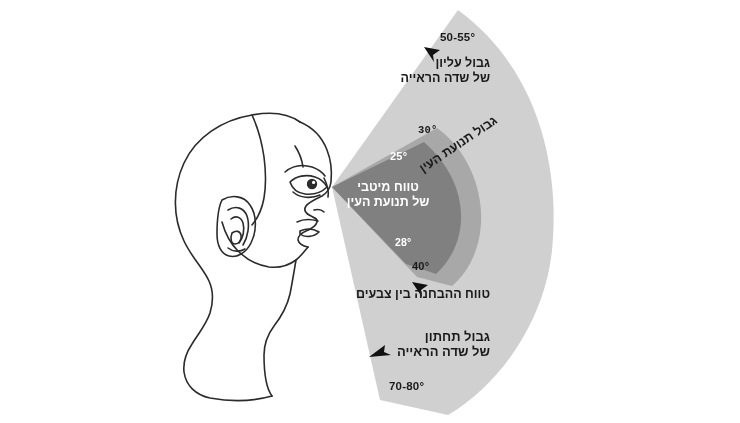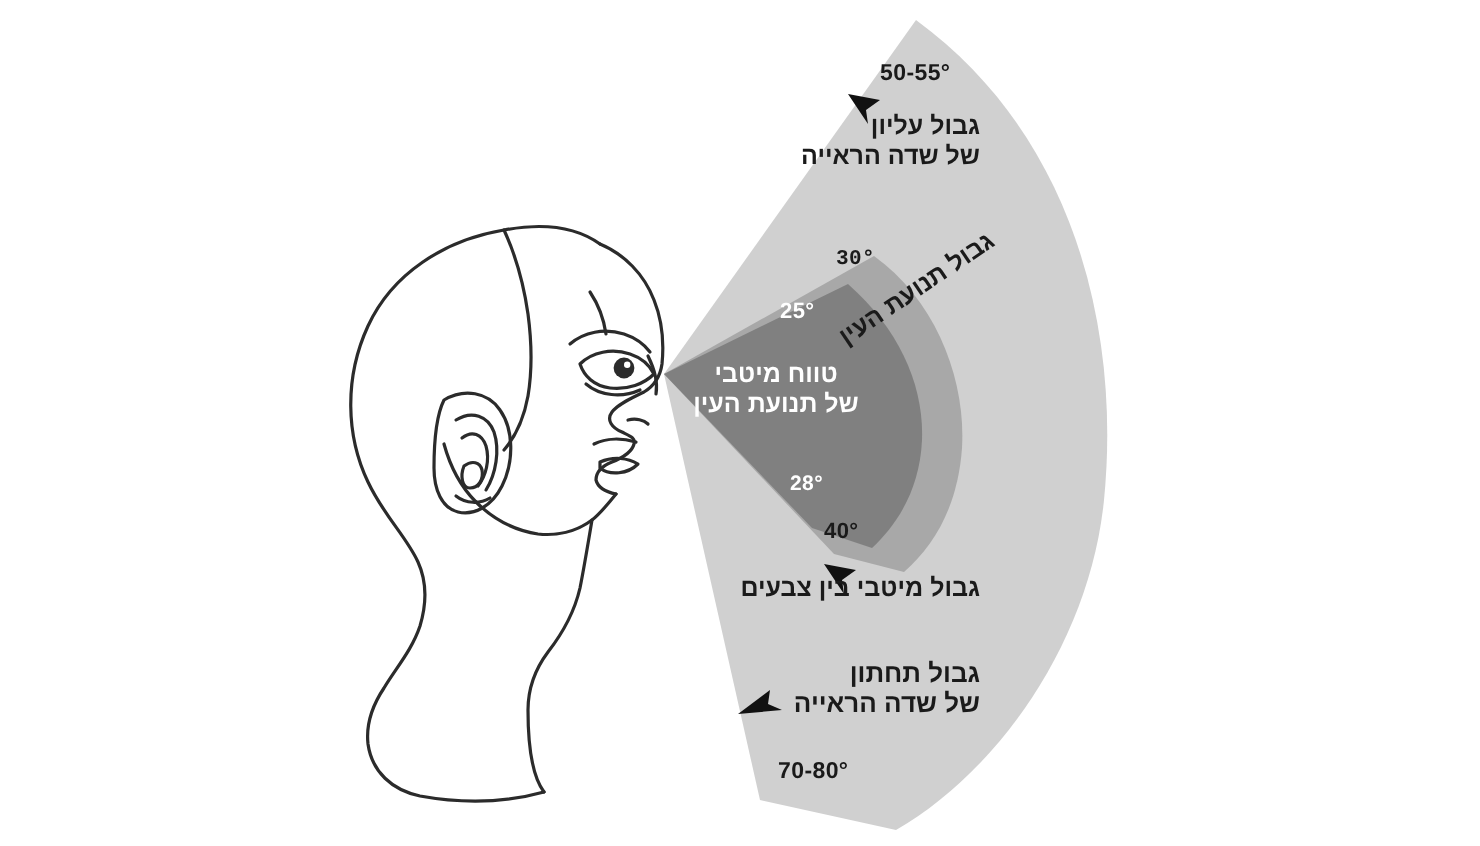--- a/index.html
+++ b/index.html
@@ -207,21 +207,21 @@
   <div class="lbl" id="lbl-eyemove">
     <div>גבול תנועת העין</div>
   </div>
 
   <div class="lbl center" id="lbl-optimal">
     <div>טווח מיטבי</div>
     <div>של תנועת העין</div>
   </div>
 
   <div class="lbl right" id="lbl-color">
-    <div>גבול מיטבי בין צבעים</div>
+    <div>טווח ההבחנה בין צבעים</div>
   </div>
 
   <div class="lbl right" id="lbl-lower">
     <div>גבול תחתון</div>
     <div>של שדה הראייה</div>
   </div>
 
 </div>
 
 </body></html>

